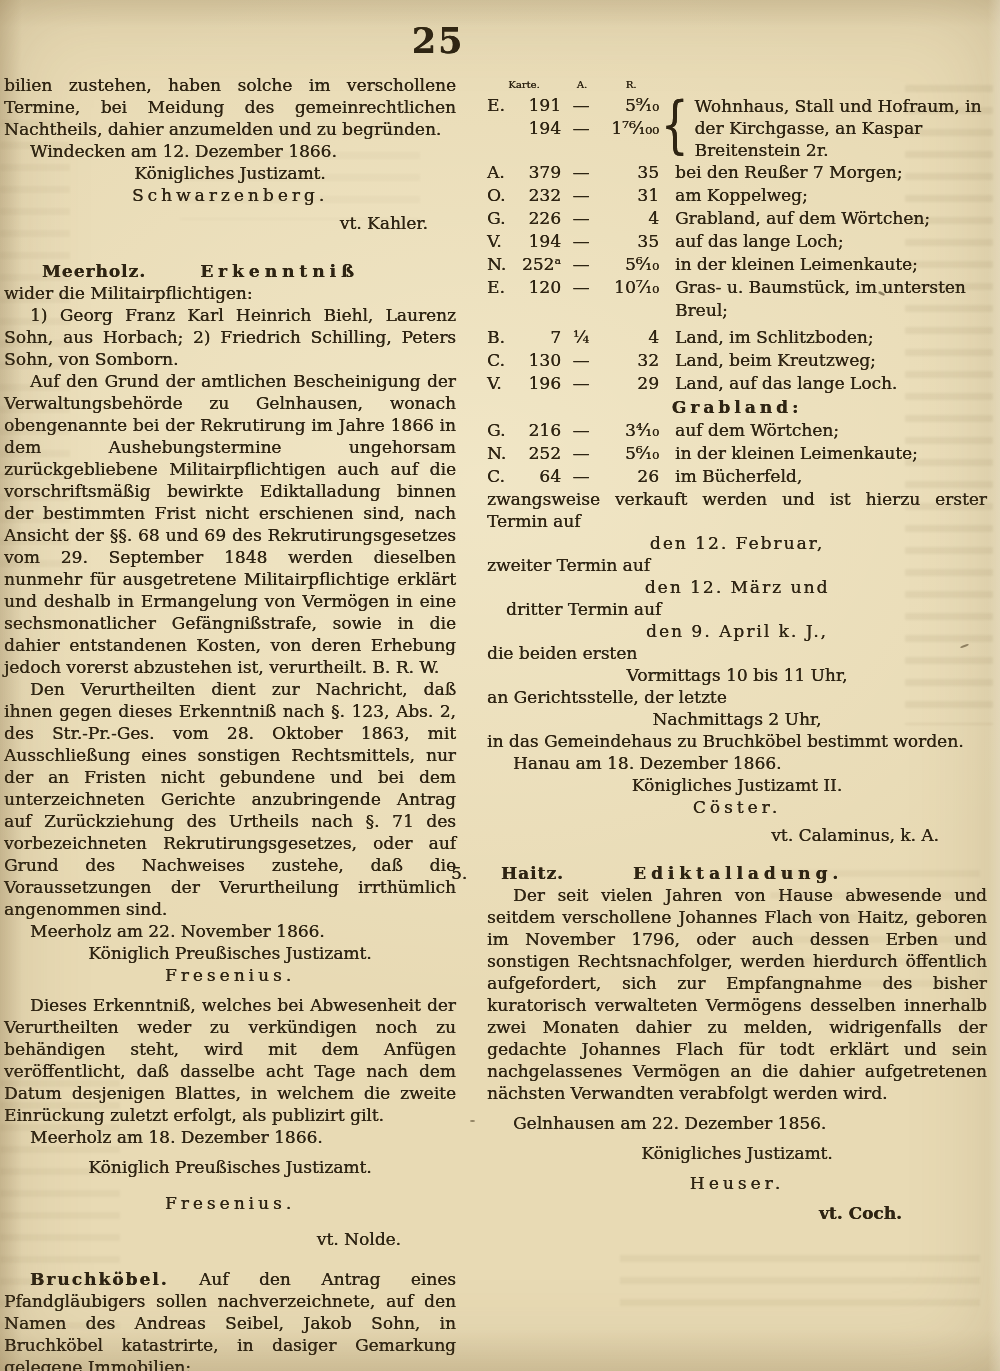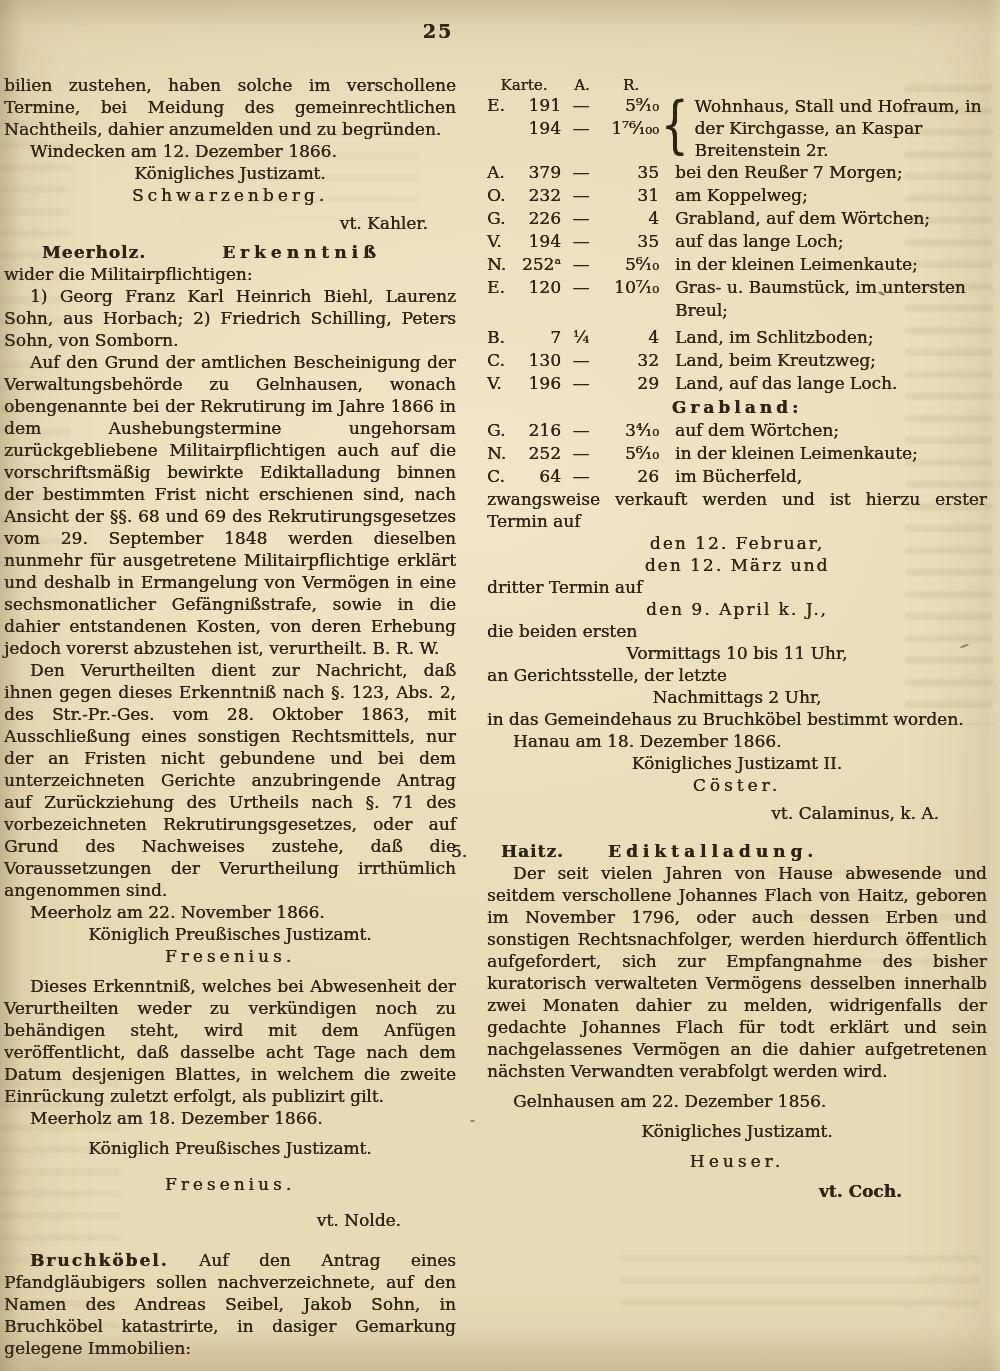--- a/index.html
+++ b/index.html
@@ -29,65 +29,65 @@
     background:repeating-linear-gradient(
       180deg,
       rgba(105,88,52,.16) 0px, rgba(105,88,52,.16) 7px,
       rgba(105,88,52,0) 7px, rgba(105,88,52,0) 22px);
   }
   .speck{position:absolute;background:rgba(70,55,30,.55);border-radius:50%;}
 
   
   .page-number{
     position:absolute;left:398px;top:20px;width:80px;
-    text-align:center;font-size:19px;font-weight:bold;letter-spacing:2px;
+    text-align:center;font-size:35px;font-weight:bold;letter-spacing:2px;
   }
 
   
   .col{position:absolute;font-size:17px;line-height:22px;}
   .col-left{left:4px;top:74px;width:452px;text-align:justify;}
   .col-right{left:487px;top:76px;width:500px;text-align:justify;}
 
   p{margin:0;}
   .indent{text-indent:26px;}
   .dateline{text-indent:26px;text-align:left;}
   .center{text-align:center;text-indent:0;}
   .sperr{letter-spacing:4px;}
   .sperr-sm{letter-spacing:2px;}
   .vt{text-align:right;margin-top:6px;}
   .gap-sm{margin-top:8px;}
   .gap-md{margin-top:14px;}
   .gap-lg{margin-top:18px;}
 
-  .headline{display:flex;padding-left:38px;gap:76px;text-indent:0;margin-top:7px;}
+  .headline{display:flex;padding-left:38px;gap:54px;text-indent:0;margin-top:26px;}
   .headline .place{font-weight:bold;letter-spacing:1px;}
   .headline .kind{font-weight:bold;letter-spacing:5px;}
   .inline-head{font-weight:bold;letter-spacing:2px;}
 
   
-  .thead{display:grid;grid-template-columns:74px 42px 56px 1fr;font-size:15px;line-height:18px;text-align:left;}
+  .thead{display:grid;grid-template-columns:74px 42px 56px 1fr;font-size:10px;line-height:18px;text-align:left;}
   .thead .h-karte{text-align:center;}
   .thead .h-a{text-align:center;}
   .thead .h-r{text-align:center;}
   .trow{display:grid;grid-template-columns:26px 48px 40px 58px 1fr;line-height:23px;text-align:left;}
   .c-k{text-align:left;}
   .c-n{text-align:right;}
   .c-a{text-align:center;}
   .c-r{text-align:right;}
   .c-d{padding-left:16px;}
   .tbl-group{display:flex;align-items:flex-start;}
   .tbl-group .rows{width:172px;flex:0 0 172px;}
   .tbl-group .rows .trow{grid-template-columns:26px 48px 40px 58px;}
   .brace{font-size:62px;line-height:66px;font-weight:300;transform:scaleX(.7);margin:-2px 0 0 -4px;flex:0 0 auto;}
   .gdesc{flex:1;line-height:22px;text-align:left;padding-top:1px;}
   .sect{text-align:center;font-weight:bold;letter-spacing:4px;line-height:24px;}
 
   .rc-rel{position:relative;}
   .item-no{position:absolute;left:-36px;top:0;}
-  .rc-head{display:flex;gap:44px;padding-left:14px;}
+  .rc-head{display:flex;gap:69px;padding-left:14px;}
 </style>
 </head>
 <body>
 
 <div class="page">
 
   <div class="ghost" style="left:905px;top:85px;width:88px;height:640px;"></div>
   <div class="ghost" style="left:770px;top:870px;width:210px;height:120px;opacity:.35;"></div>
   <div class="ghost" style="left:620px;top:1255px;width:360px;height:60px;opacity:.4;"></div>
   <div class="ghost" style="left:0px;top:120px;width:70px;height:460px;opacity:.3;"></div>
@@ -244,22 +244,23 @@
     <div class="trow">
         <span class="c-k">C.</span>
         <span class="c-n">64</span>
         <span class="c-a">—</span>
         <span class="c-r">26</span>
         <span class="c-d">im Bücherfeld,</span>
       </div>
 
     <p>zwangsweise verkauft werden und ist hierzu erster Termin auf</p>
     <p class="center sperr-sm">den 12. Februar,</p>
+    <p style="text-align:left;">zweiter Termin auf</p>
     <p class="center sperr-sm">den 12. März und</p>
-    <p style="text-align:left;">dritter Termin auf</p>
+    <p style="text-align:left;margin-left:19px;">dritter Termin auf</p>
     <p class="center sperr-sm">den 9. April k. J.,</p>
     <p style="text-align:left;">die beiden ersten</p>
     <p class="center">Vormittags 10 bis 11 Uhr,</p>
     <p style="text-align:left;">an Gerichtsstelle, der letzte</p>
     <p class="center">Nachmittags 2 Uhr,</p>
     <p>in das Gemeindehaus zu Bruchköbel bestimmt worden.</p>
     <p class="dateline">Hanau am 18. Dezember 1866.</p>
     <p class="center">Königliches Justizamt II.</p>
     <p class="center sperr">Cöster.</p>
     <p class="vt" style="padding-right:48px;">vt. Calaminus, k. A.</p>

